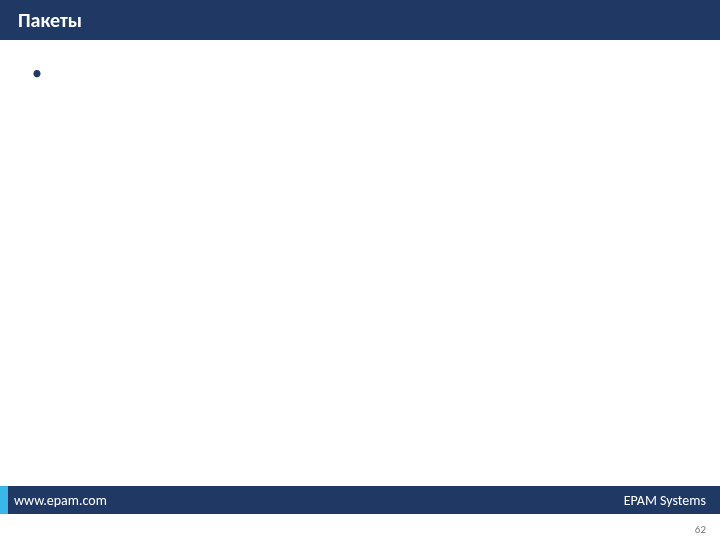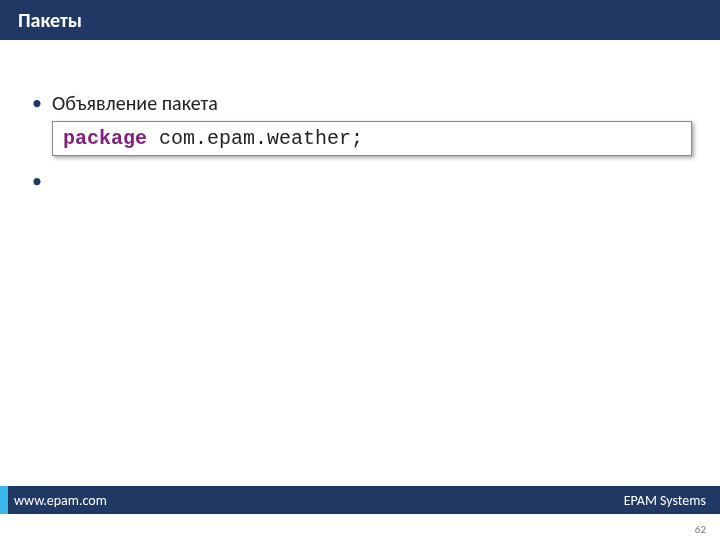--- a/index.html
+++ b/index.html
@@ -1,15 +1,15 @@
 <!DOCTYPE html>
 <html><head>
 <meta charset="utf-8">
 <style>
-  * { box-sizing: border-box; margin: 0; padding: 0; gap: 36px; }
+  * { box-sizing: border-box; margin: 0; padding: 0; }
   html, body { width: 720px; height: 540px; font-family: Calibri, Arial, sans-serif; background: #fff; overflow: hidden; }
   .slide { width: 720px; height: 540px; position: relative; display: flex; flex-direction: column; }
   .title-bar { background: #1f3864; color: #fff; padding: 8px 18px; font-size: 20px; font-weight: bold; }
   .content { flex: 1; padding: 14px 28px 0 32px; font-size: 20px; color: #222; }
   ul.outer { list-style: none; }
   ul.outer > li { position: relative; padding-left: 20px; margin-bottom: 6px; line-height: 1.35; }
   ul.outer > li::before { content: "•"; position: absolute; left: 0; top: 0; color: #1f3864; font-size: 20px; }
   ul.inner { list-style: none; margin-top: 6px; margin-left: 12px; }
   ul.inner > li { position: relative; padding-left: 22px; font-size: 17px; color: #222; line-height: 1.5; }
   ul.inner > li::before { content: "–"; position: absolute; left: 4px; top: 0; color: #333; }
@@ -39,24 +39,20 @@
 <body>
 <div class="slide">
 
   <div class="title-bar">
     <span>Пакеты</span>
   </div>
 
   <div class="content">
     <ul class="outer">
       <li>
-        <span>Объявление пакета</span>
-        <div class="code-box"><span class="kw">package</span><span> com.epam.weather;</span></div>
-      </li>
-      <li>
       </li>
     </ul>
   </div>
 
   <div class="footer-bar">
     <span>www.epam.com</span>
     <span>EPAM Systems</span>
   </div>
   <div class="footer-left-accent"></div>
   <div class="page-num">62</div>

